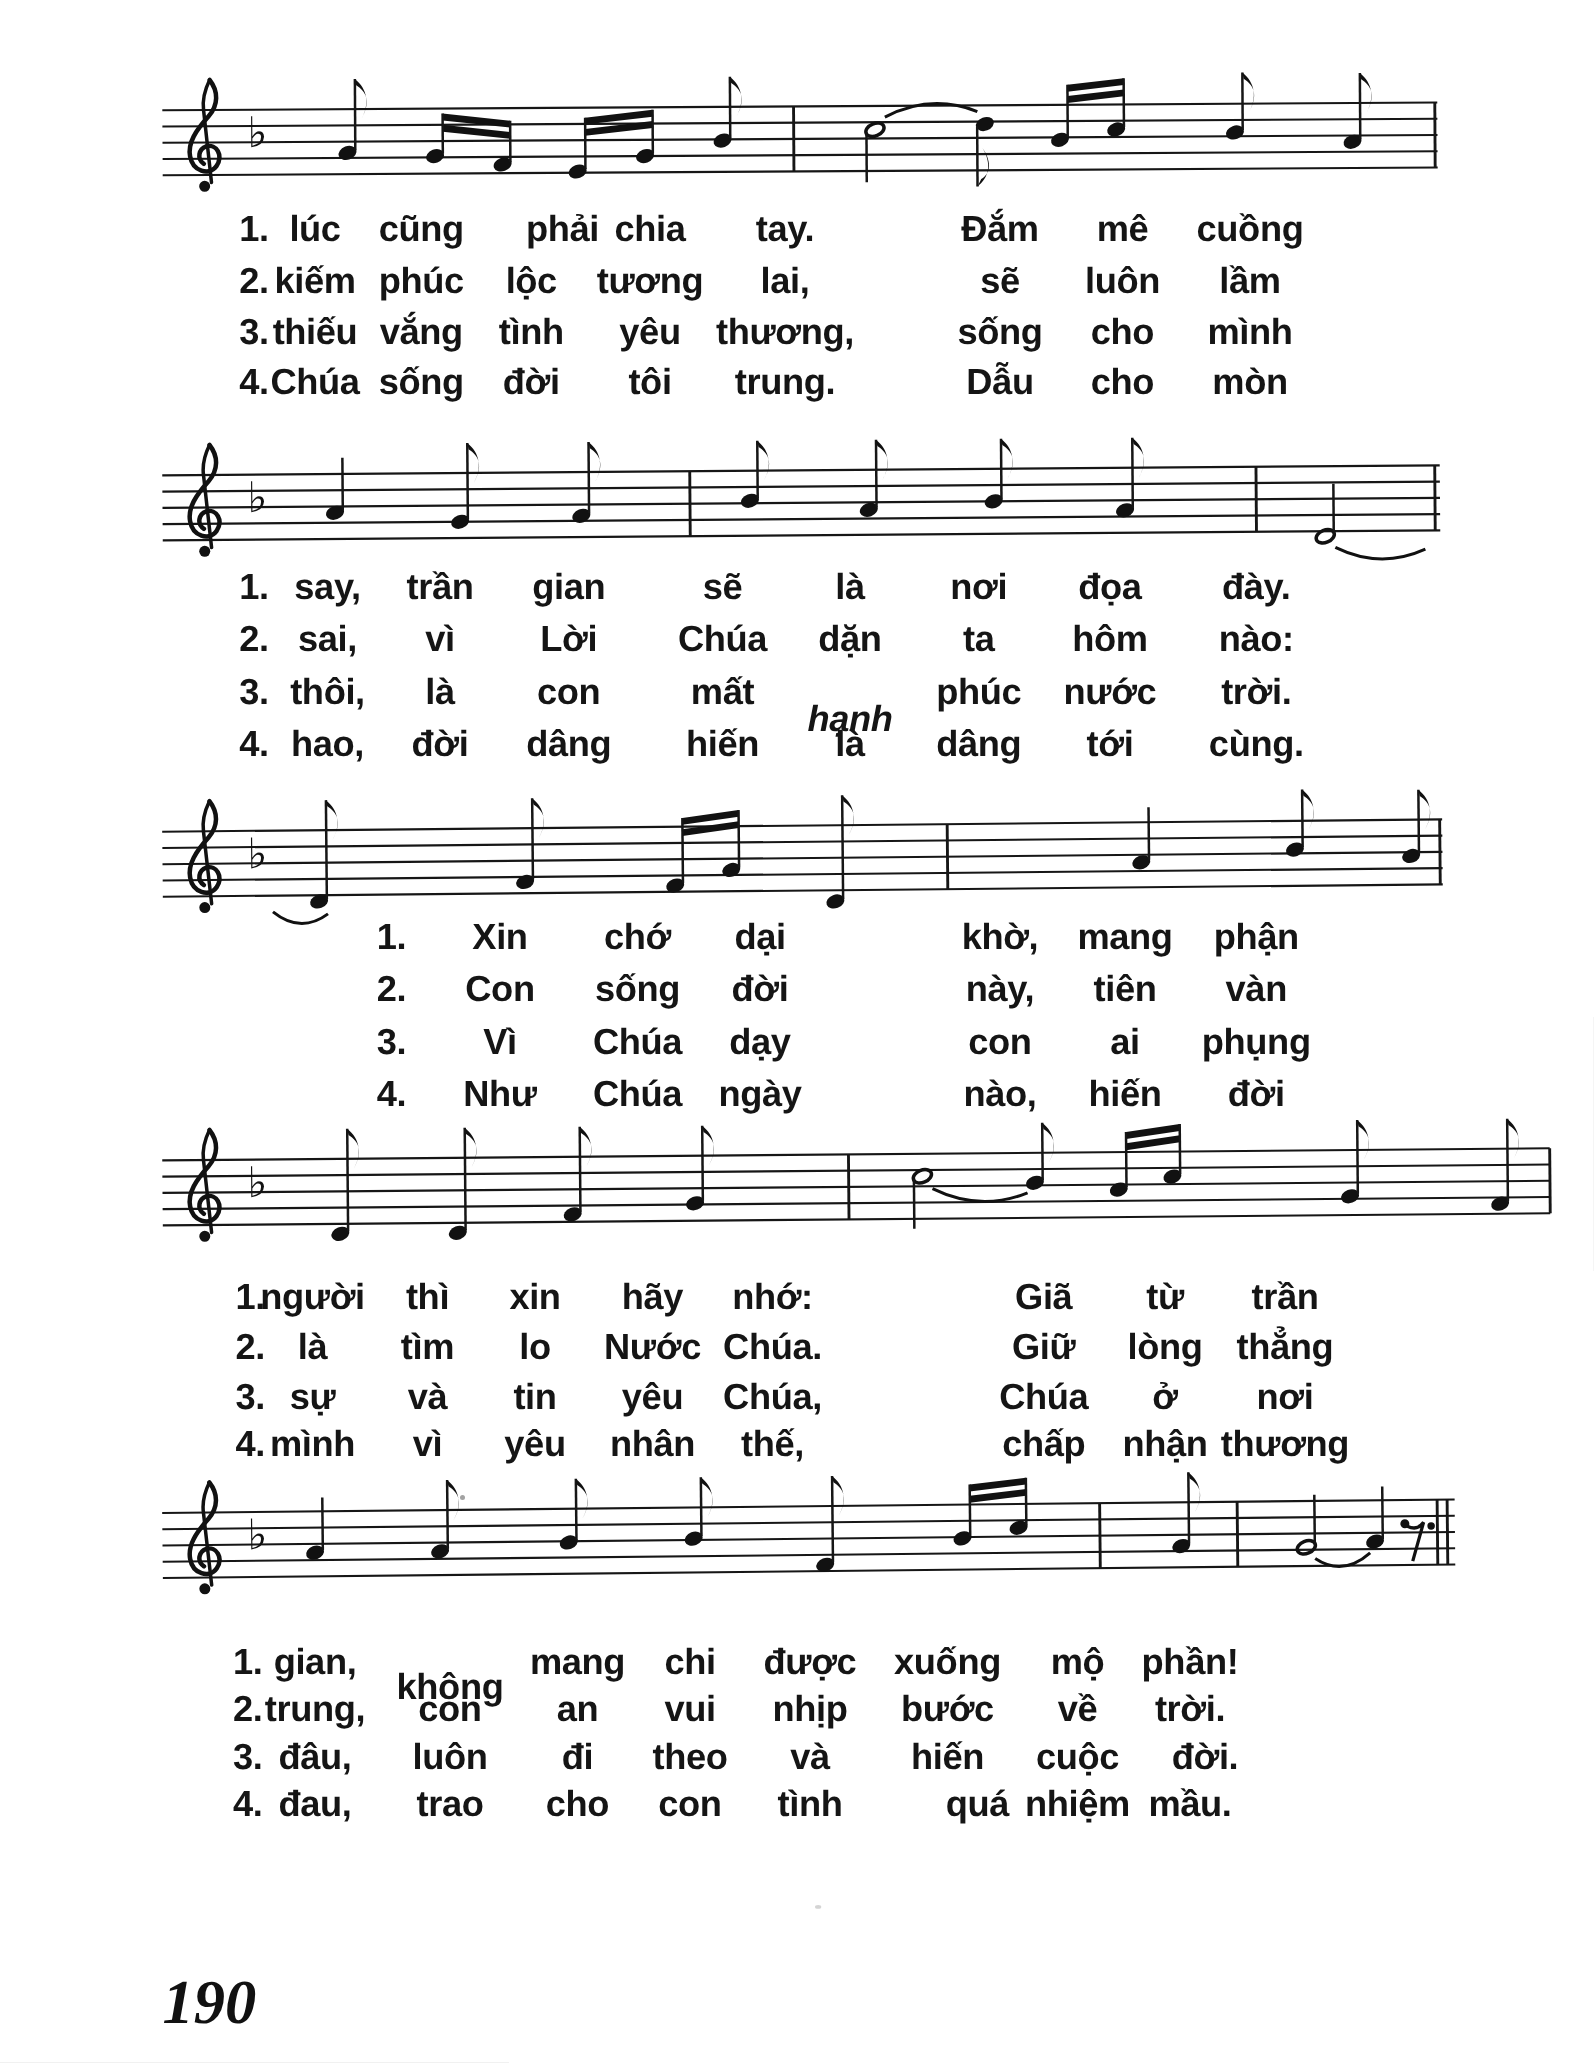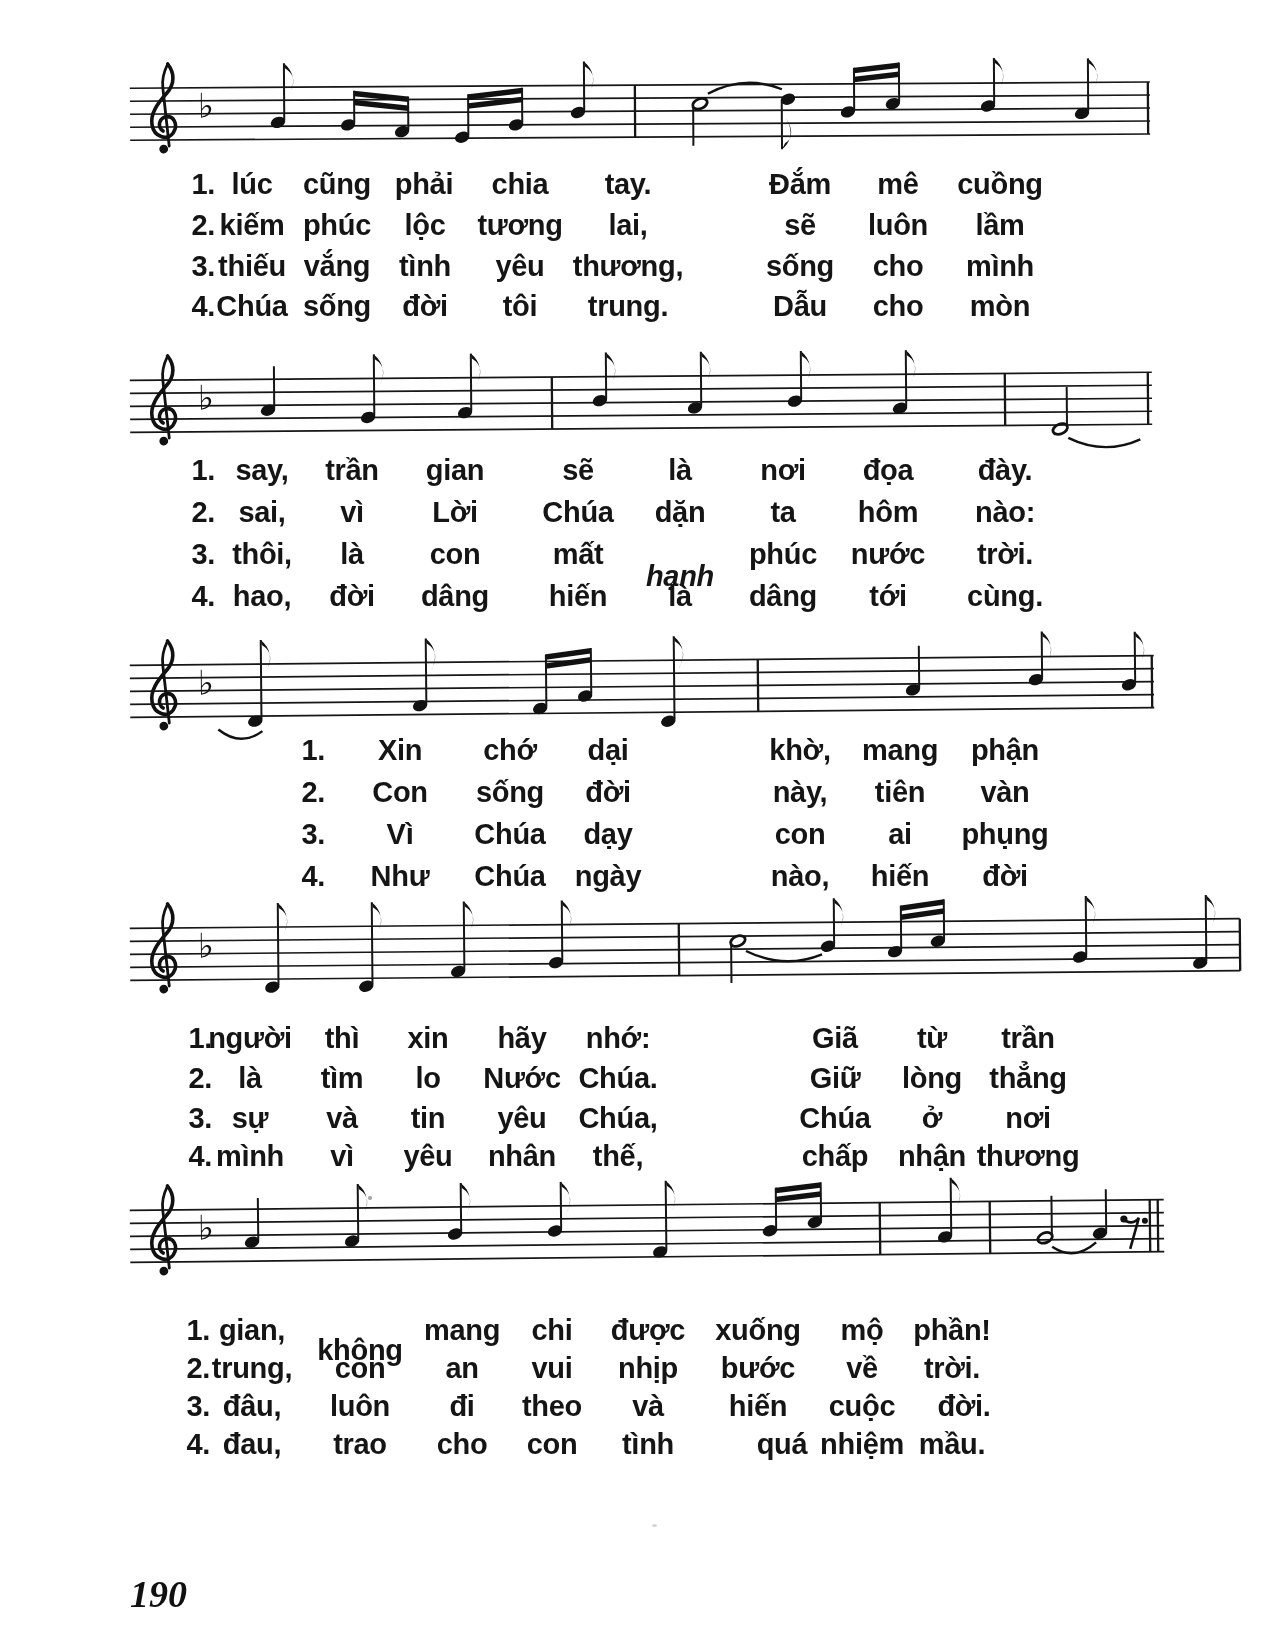--- a/index.html
+++ b/index.html
@@ -5,21 +5,21 @@
   html,body{margin:0;padding:0;background:#e8e8e8;}
   .page{position:relative;width:1275px;height:1650px;background:#ffffff;overflow:hidden;
         font-family:"Liberation Sans",sans-serif;color:#111;}
   .staff{position:absolute;left:128px;width:1130px;height:160px;overflow:visible;}
   .flat-glyph{font-family:"DejaVu Sans",sans-serif;font-size:34px;fill:#111;}
   .lyric{position:absolute;font-size:29px;font-weight:700;color:#151515;white-space:nowrap;
          letter-spacing:-0.3px;}
   .lyric.word{width:190px;margin-left:-95px;text-align:center;}
   .lyric.vnum{width:80px;text-align:right;}
   .page-number{position:absolute;left:130px;top:1572px;font-family:"Liberation Serif",serif;
-         font-style:italic;font-weight:700;font-size:38px;color:#111;}
+         font-style:italic;font-weight:700;font-size:50px;color:#111;}
   .speck{position:absolute;background:#555;border-radius:50%;opacity:.55;}
 </style>
 </head>
 <body>
 
 <div class="page">
   <div id="systems">
       <section>
         <svg class="staff" style="top:33px;transform:rotate(-0.35deg);transform-origin:40px center;" viewBox="0 0 1130 160" xmlns="http://www.w3.org/2000/svg">
           <line x1="2.0" y1="55.0" x2="1022.0" y2="55.0" stroke="#161616" stroke-width="1.7"></line>
@@ -68,21 +68,21 @@
           <line x1="866.2" y1="76" x2="866.2" y2="30" stroke="#161616" stroke-width="2"></line>
           <path d="M 866.2 30 c 10 8 12 20 5 32 c 8 -14 4 -22 -4 -27 z" fill="#111"></path>
           <ellipse cx="954" cy="86" rx="7.4" ry="5.4" transform="rotate(-20 954 86)" fill="#111"></ellipse>
           <line x1="960.2" y1="84" x2="960.2" y2="31" stroke="#161616" stroke-width="2"></line>
           <path d="M 960.2 31 c 10 8 12 20 5 32 c 8 -14 4 -22 -4 -27 z" fill="#111"></path>
           <path d="M 580.0 64.0 Q 617.0 45.0 654.0 60.0" fill="none" stroke="#111" stroke-width="2.4"></path>
         </svg>
         <span class="lyric vnum" style="left:135px;top:168px;">1.</span>
         <span class="lyric word" style="left:252px;top:168px;">lúc</span>
         <span class="lyric word" style="left:337px;top:168px;">cũng</span>
-        <span class="lyric word" style="left:424px;top:168px;">phải</span>
+        <span class="lyric word" style="left:438px;top:168px;padding-left:12px;">phải</span>
         <span class="lyric word" style="left:520px;top:168px;">chia</span>
         <span class="lyric word" style="left:628px;top:168px;">tay.</span>
         <span class="lyric word" style="left:800px;top:168px;">Đắm</span>
         <span class="lyric word" style="left:898px;top:168px;">mê</span>
         <span class="lyric word" style="left:1000px;top:168px;">cuồng</span>
         <span class="lyric vnum" style="left:135px;top:209px;">2.</span>
         <span class="lyric word" style="left:252px;top:209px;">kiếm</span>
         <span class="lyric word" style="left:337px;top:209px;">phúc</span>
         <span class="lyric word" style="left:425px;top:209px;">lộc</span>
         <span class="lyric word" style="left:520px;top:209px;">tương</span>

